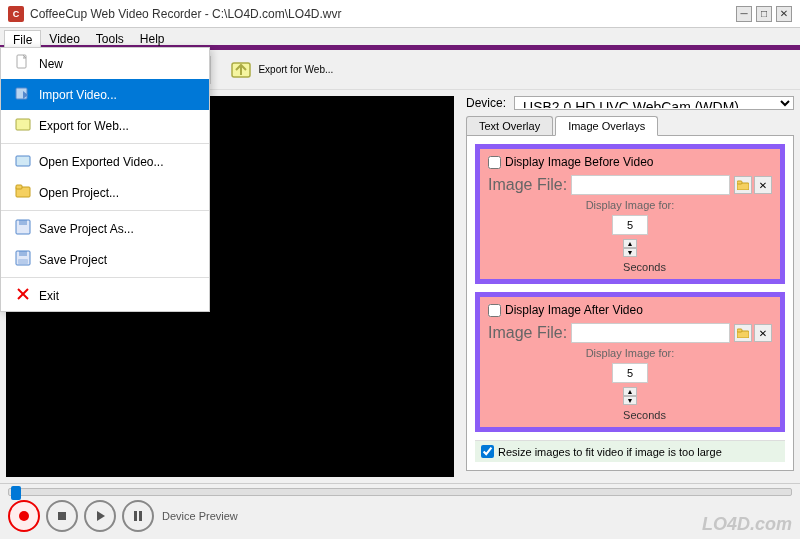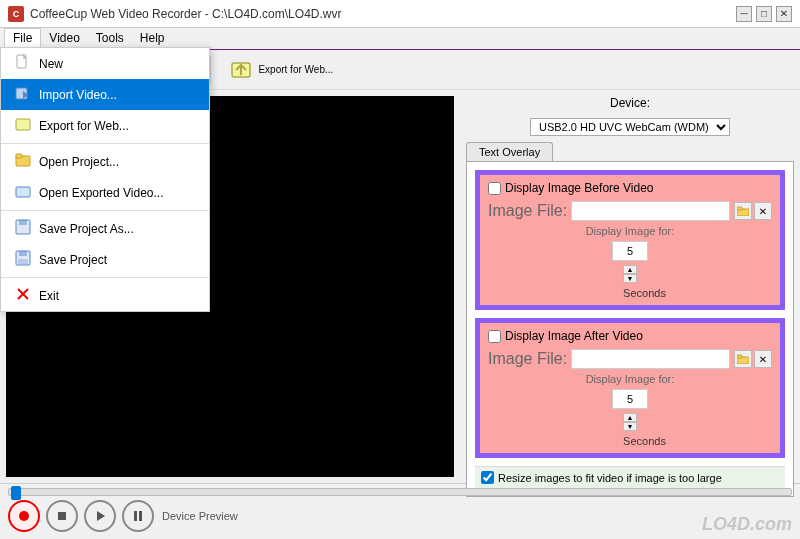--- a/index.html
+++ b/index.html
@@ -47,25 +47,25 @@
       background: #e8e8e8;
       display: flex; align-items: center; justify-content: center;
       font-size: 10px; cursor: pointer;
       color: #333;
     }
     .title-btn.close { background: #e8e8e8; }
 
     
     .menu-bar {
       background: #f0f0f0;
-      border-bottom: 1px solid #701a75;
+      border-bottom: 5px solid #701a75;
       display: flex;
       padding: 2px 4px;
       height: 22px;
-      align-items: flex-end;
+      align-items: flex-start;
     }
     .menu-item {
       padding: 2px 8px;
       cursor: pointer;
       font-size: 12px;
       color: #000;
     }
     .menu-item.active { background: #fff; border: 1px solid #ccc; border-bottom: none; }
 
     
@@ -118,31 +118,30 @@
       flex: 1;
       padding: 6px;
       display: flex;
       flex-direction: column;
       gap: 6px;
     }
     .device-row {
       display: flex;
       align-items: center;
       gap: 8px;
-      flex-direction: column;
     }
     .device-label {
       font-size: 12px;
       font-weight: normal;
       white-space: nowrap;
     }
     .device-select {
       flex: 1;
-      height: 40px;
-      font-size: 11px;
+      height: 14px;
+      font-size: 14px;
       border: 1px solid #aaa;
       background: white;
       padding: 1px 4px;
     }
 
     
     .tabs {
       display: flex;
       border-bottom: 1px solid #aaa;
     }
@@ -410,20 +409,21 @@
     <div class="device-row">
       <span class="device-label">Device:</span>
       <select class="device-select">
         <option>USB2.0 HD UVC WebCam (WDM)</option>
       </select>
     </div>
 
     <div>
       <div class="tabs">
         <div class="tab">Text Overlay</div>
+        <div class="tab active">Image Overlays</div>
       </div>
       <div class="tab-content">
 
         <div class="overlay-section">
           <div class="overlay-section-title">
             <input type="checkbox" class="checkbox-blue" style="">
             <span>Display Image Before Video</span>
           </div>
           <div class="file-row">
             <span class="file-label">Image File:</span>
@@ -543,33 +543,33 @@
       <svg width="16" height="16" viewBox="0 0 16 16">
         <rect x="1" y="3" width="14" height="11" rx="1" fill="#f5f5a0" stroke="#aaaa44" stroke-width="1"></rect>
       </svg>
     </span>
     <span>Export for Web...</span>
   </div>
   <div class="dropdown-separator"></div>
   <div class="dropdown-item">
     <span>
       <svg width="16" height="16" viewBox="0 0 16 16">
+        <rect x="1" y="4" width="14" height="10" rx="1" fill="#d0e8f5" stroke="#5588cc" stroke-width="1"></rect>
+      </svg>
+    </span>
+    <span>Open Exported Video...</span>
+  </div>
+  <div class="dropdown-item">
+    <span>
+      <svg width="16" height="16" viewBox="0 0 16 16">
         <rect x="1" y="4" width="14" height="10" rx="1" fill="#f5d060" stroke="#c8a020" stroke-width="1"></rect>
         <rect x="1" y="2" width="6" height="4" rx="1" fill="#f5d060" stroke="#c8a020" stroke-width="1"></rect>
       </svg>
     </span>
     <span>Open Project...</span>
-  </div>
-  <div class="dropdown-item">
-    <span>
-      <svg width="16" height="16" viewBox="0 0 16 16">
-        <rect x="1" y="4" width="14" height="10" rx="1" fill="#d0e8f5" stroke="#5588cc" stroke-width="1"></rect>
-      </svg>
-    </span>
-    <span>Open Exported Video...</span>
   </div>
   <div class="dropdown-separator"></div>
   <div class="dropdown-item">
     <span>
       <svg width="16" height="16" viewBox="0 0 16 16">
         <rect x="1" y="1" width="14" height="14" rx="1" fill="#e0e8f8" stroke="#5588cc" stroke-width="1"></rect>
         <rect x="4" y="1" width="8" height="5" fill="#5588cc" opacity="0.5"></rect>
       </svg>
     </span>
     <span>Save Project As...</span>

